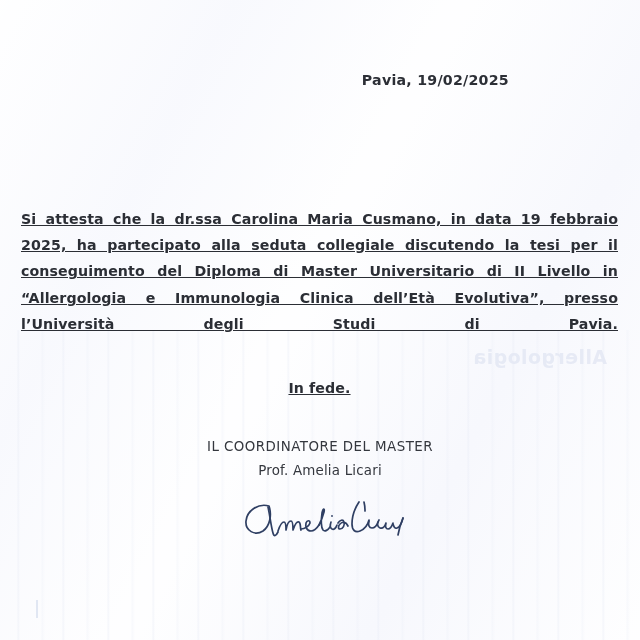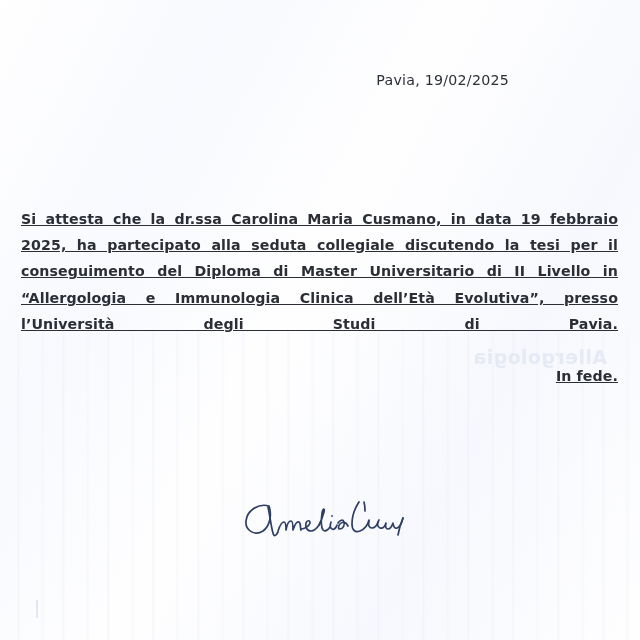--- a/index.html
+++ b/index.html
@@ -87,21 +87,21 @@
   }
 
   
   .date-line {
     position: absolute;
     top: 72px;
     left: 0;
     right: 131px;
     text-align: right;
     font-size: 14.2px;
-    font-weight: normal;
+    font-weight: bold;
     color: #2c2f36;
     letter-spacing: 0.25px;
   }
 
   .body-block {
     position: absolute;
     top: 206px;
     left: 21px;
     width: 597px;
     font-size: 14.2px;
@@ -119,22 +119,22 @@
   }
 
   
   .body-para::after {
     content: "";
     display: inline-block;
     width: 100%;
   }
 
   .body-tail {
-    margin: 0;
-    text-align: right;
+    margin: 12px;
+    text-align: center;
   }
 
   .signature-block {
     position: absolute;
     top: 437px;
     left: 0;
     right: 0;
     text-align: center;
   }
 
@@ -177,20 +177,24 @@
   <div class="bleed-through">Allergologia</div>
   <div class="edge-mark"></div>
 
   <div class="date-line">Pavia, 19/02/2025</div>
 
   <div class="body-block">
     <p class="body-para">Si attesta che la dr.ssa Carolina Maria Cusmano, in data 19 febbraio 2025, ha partecipato alla seduta collegiale discutendo la tesi per il conseguimento del Diploma di Master Universitario di II Livello in “Allergologia e Immunologia Clinica dell’Età Evolutiva”, presso l’Università degli Studi di Pavia.</p>
     <p class="body-tail">In fede.</p>
   </div>
 
+  <div class="signature-block">
+    <div class="coordinator-title">IL COORDINATORE DEL MASTER</div>
+    <div class="coordinator-name">Prof. Amelia Licari</div>
+  </div>
 
   <div class="signature-ink">
     <svg width="170" height="58" viewBox="0 0 170 58" aria-hidden="true">
       <g fill="none" stroke="#2f3f63" stroke-width="1.7" stroke-linecap="round" stroke-linejoin="round">
 
         <path d="M34 16 C24 13, 12 20, 11 31 C10 41, 20 46, 28 41 C35 36, 37 25, 34 16 Z"></path>
         <path d="M33 17 C35 26, 36 36, 38 43 C39 47, 41 46, 43 42"></path>
 
         <path d="M43 41 C45 35, 47 32, 49 32 C51 32, 51 36, 51 40
                  C52 34, 54 31, 56 31 C58 31, 58 36, 58 40

